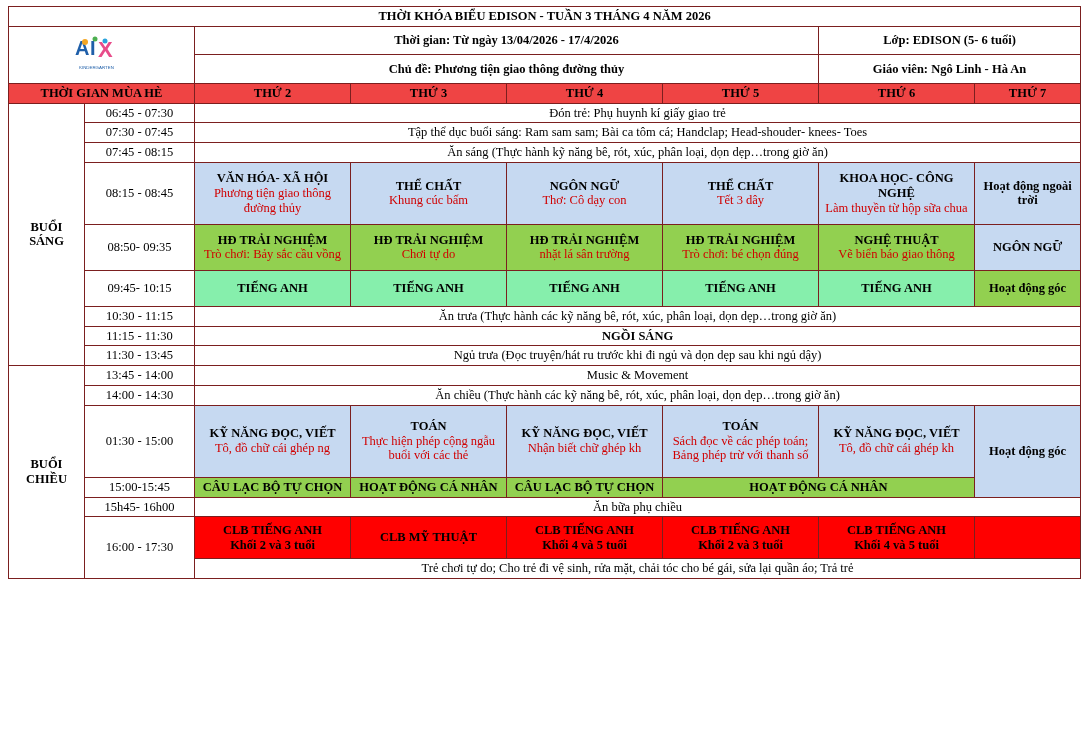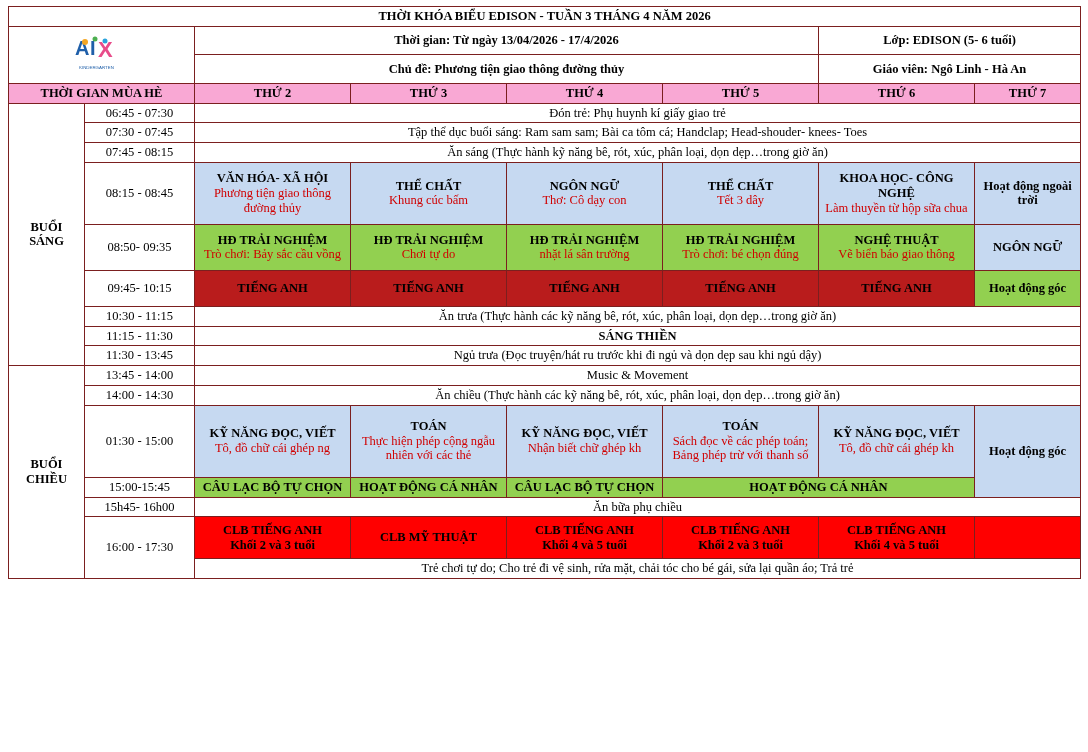--- a/index.html
+++ b/index.html
@@ -31,24 +31,24 @@
   }
   .title-cell {
     font-weight: bold;
     font-size: 15px;
     padding: 7px 0 8px 0;
     border: 1px solid #7b1f1f;
   }
   .red { color: #d00000; }
   .redb { color: #d00000; font-weight: bold; font-family: Liberation Serif, serif; }
   .bold { font-weight: bold; }
-  .yellow { background: #f9a8d4; font-weight: bold; }
+  .yellow { background: #ef4444; font-weight: bold; }
   .blue { background: #c6d9f1; }
   .green { background: #92d050; }
-  .pink { background: #b91c1c; }
+  .pink { background: #86efac; }
   .redbg { background: #ff0000; }
   .logo-cell { background:#fff; }
   .time-col { font-size: 11.5px; }
   .wide-row { font-size: 12.5px; }
   .sess { font-weight: bold; color: #d00000; font-size: 12.5px; margin-top: 36px; }
   .hdr-sub { font-size: 12.5px; }
   .cellline { display: block; }
   .logo-wrap {
     display:flex; align-items:center; justify-content:center;
     height: 52px;
@@ -190,21 +190,21 @@
         <td class="pink bold">TIẾNG ANH</td>
         <td class="green bold">Hoạt động góc</td>
       </tr>
 
       <tr>
         <td class="time-col">10:30 - 11:15</td>
         <td colspan="6" class="wide-row">Ăn trưa (Thực hành các kỹ năng bê, rót, xúc, phân loại, dọn dẹp…trong giờ ăn)</td>
       </tr>
       <tr>
         <td class="time-col">11:15 - 11:30</td>
-        <td colspan="6" class="wide-row bold">SÁNG THIỀN</td>
+        <td colspan="6" class="wide-row bold">NGỒI SÁNG</td>
       </tr>
       <tr>
         <td class="time-col">11:30 - 13:45</td>
         <td colspan="6" class="wide-row">Ngủ trưa (Đọc truyện/hát ru trước khi đi ngủ và dọn dẹp sau khi ngủ dậy)</td>
       </tr>
 
       <tr>
         <td class="sess" rowspan="7">BUỔI CHIỀU</td>
         <td class="time-col">13:45 - 14:00</td>
         <td colspan="6" class="wide-row">Music &amp; Movement</td>
@@ -215,21 +215,21 @@
       </tr>
 
       <tr style="height:72px">
         <td class="time-col">01:30 - 15:00</td>
         <td class="blue">
           <span class="bold cellline">KỸ NĂNG ĐỌC, VIẾT</span>
           <span class="red cellline">Tô, đồ chữ cái ghép ng</span>
         </td>
         <td class="blue">
           <span class="bold cellline">TOÁN</span>
-          <span class="red cellline">Thực hiện phép cộng ngẫu nhiên với các thẻ</span>
+          <span class="red cellline">Thực hiện phép cộng ngẫu buổi với các thẻ</span>
         </td>
         <td class="blue">
           <span class="bold cellline">KỸ NĂNG ĐỌC, VIẾT</span>
           <span class="red cellline">Nhận biết chữ ghép kh</span>
         </td>
         <td class="blue">
           <span class="bold cellline">TOÁN</span>
           <span class="red cellline">Sách đọc về các phép toán; Bảng phép trừ với thanh số</span>
         </td>
         <td class="blue">

